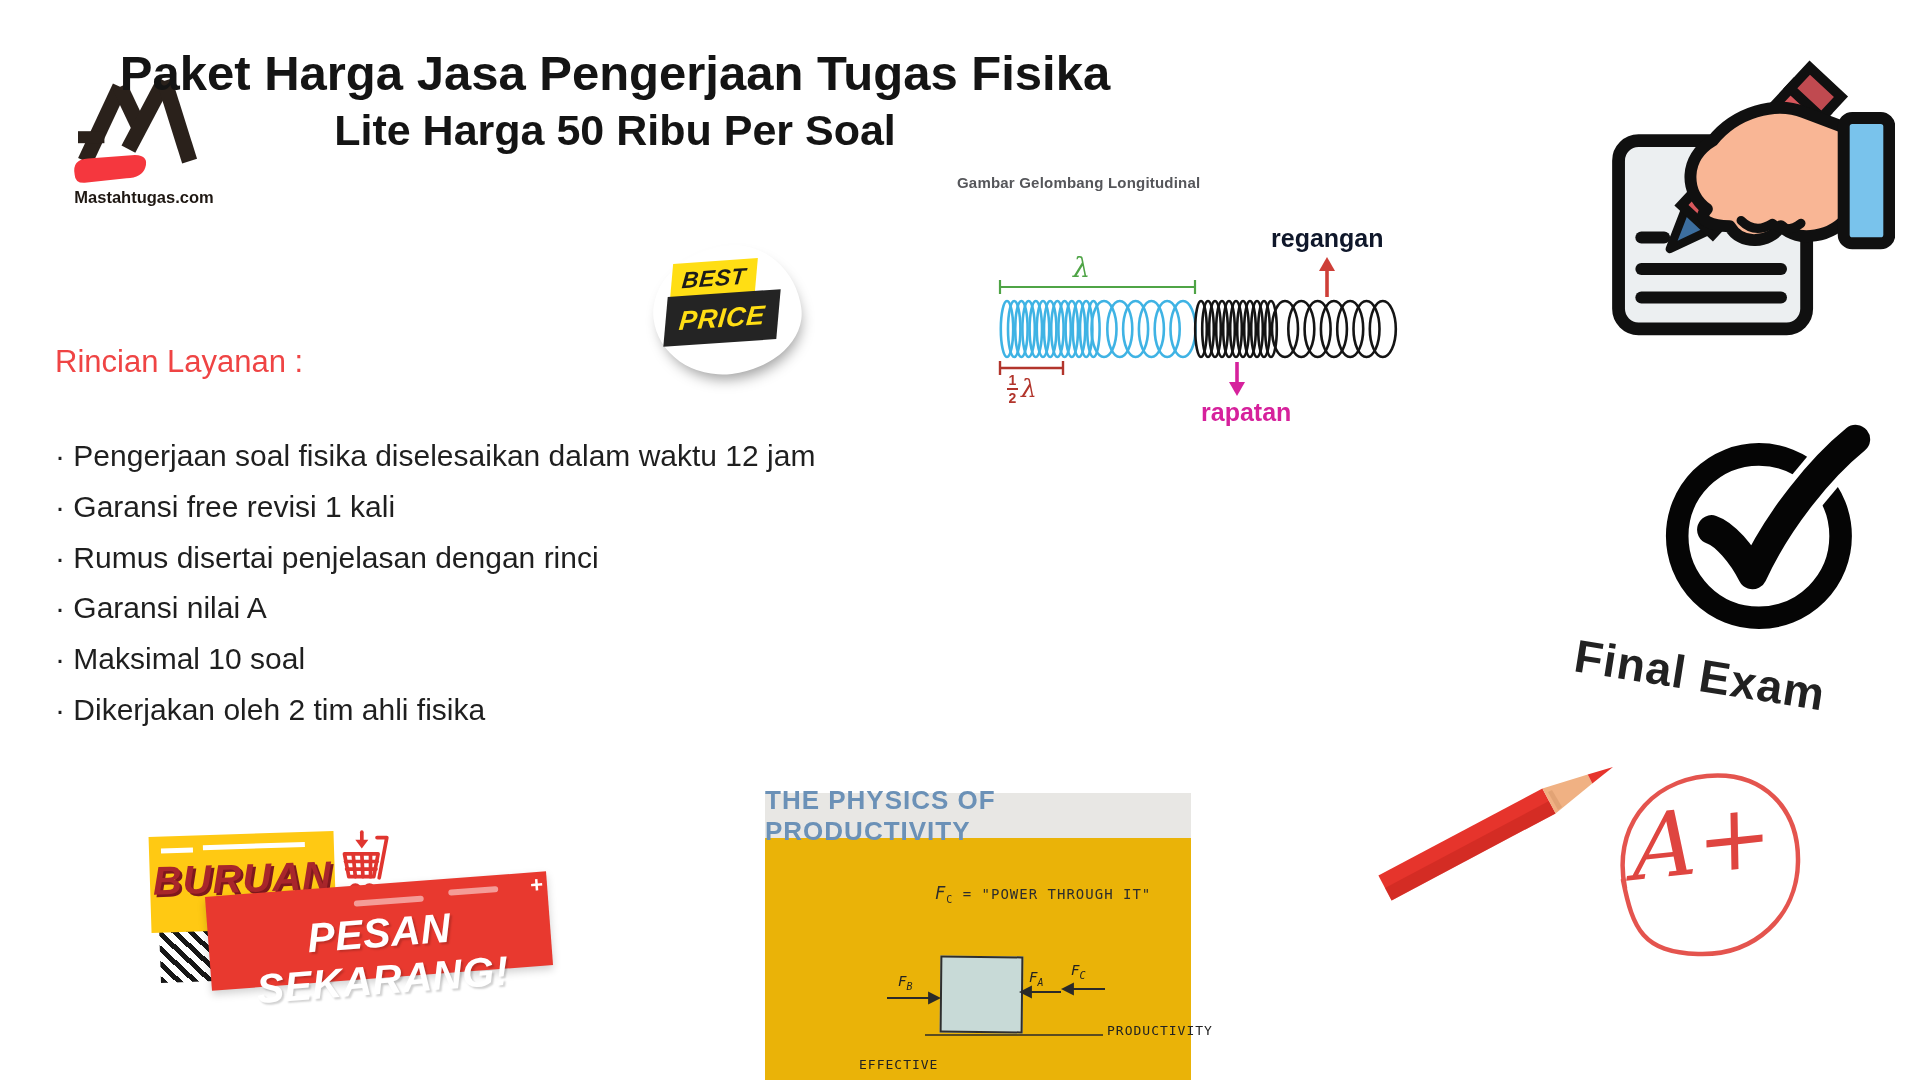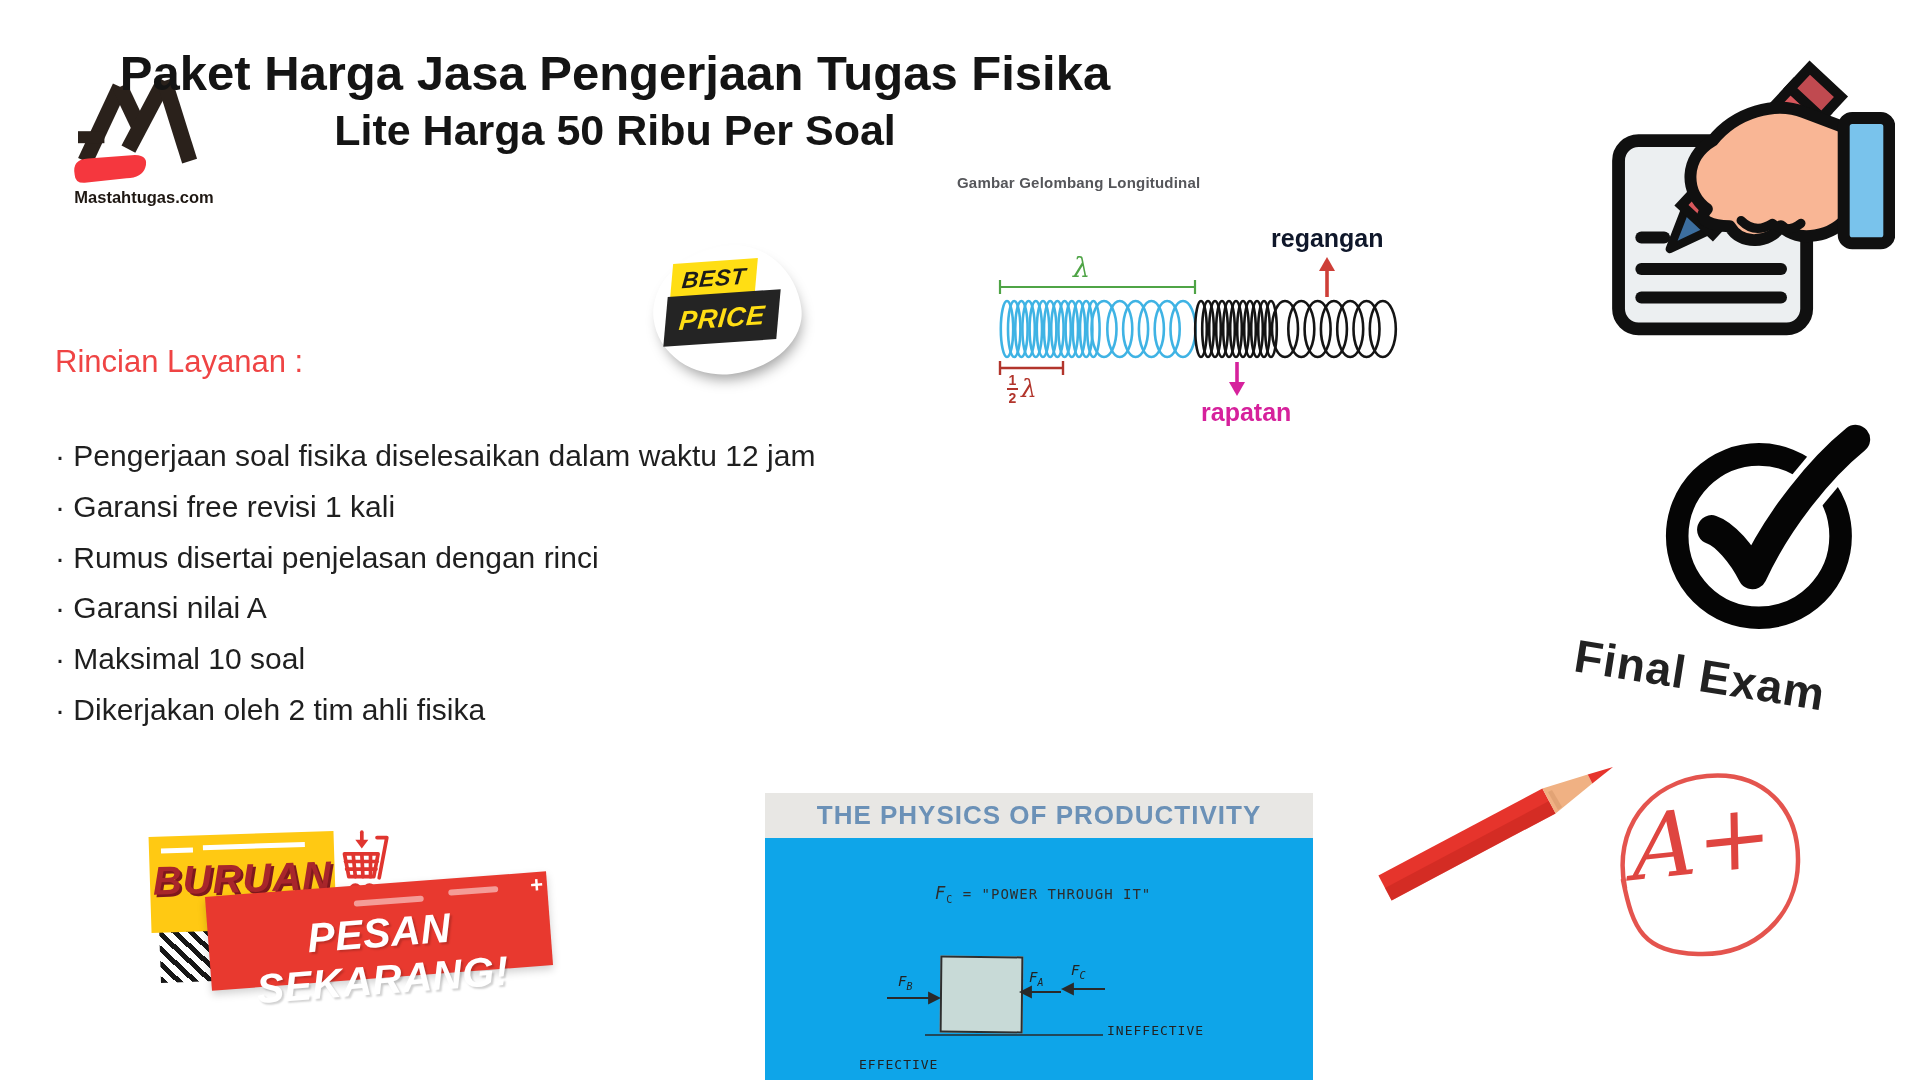--- a/index.html
+++ b/index.html
@@ -57,21 +57,21 @@
   #cta .rbox{position:absolute;left:68px;top:62px;width:342px;height:94px;background:#E8392F;
       transform:rotate(-4.3deg);z-index:3;box-shadow:0 4px 8px rgba(0,0,0,.18);}
   #cta .rbox .d1{position:absolute;left:148px;top:15px;width:70px;height:6px;background:rgba(255,255,255,.5);border-radius:3px;}
   #cta .rbox .d2{position:absolute;left:243px;top:11px;width:50px;height:6px;background:rgba(255,255,255,.5);border-radius:3px;}
   #cta .rbox .plus{position:absolute;right:4px;top:0px;color:#fff;font-size:22px;font-weight:700;}
   #cta .rbox .word{position:absolute;left:0;top:26px;width:100%;text-align:center;font-style:italic;
       font-weight:700;font-size:41px;color:#ffffff;letter-spacing:.5px;text-shadow:2px 2px 2px rgba(0,0,0,.18);}
   #cta .cart{position:absolute;left:190px;top:8px;width:68px;height:76px;z-index:2;}
 
   
-  #prod{left:765px;top:793px;width:548px;height:287px;background:#0ea5e9;}
+  #prod{left:765px;top:793px;width:426px;height:287px;background:#eab308;}
   #prod .head{position:absolute;left:0;top:0;width:100%;height:45px;background:#E8E7E4;
       display:flex;align-items:center;justify-content:center;font-size:26px;font-weight:700;
       color:#6B91B7;letter-spacing:1px;}
   #prod .formula{position:absolute;left:170px;top:90px;font-family:"DejaVu Sans Mono",monospace;
       font-size:14px;color:#2d2d2d;letter-spacing:1px;}
   #prod .formula .f{font-size:17px;font-style:italic;}
   #prod sub{font-size:10px;}
   #prod .box{position:absolute;left:175px;top:163px;width:79px;height:73px;background:#C8DAD7;
       border:2.5px solid #2e2e2e;transform:rotate(.6deg);}
   #prod .flabel{position:absolute;font-family:"DejaVu Sans Mono",monospace;font-size:14px;font-style:italic;color:#222;}
@@ -251,21 +251,21 @@
         <polygon points="256,199 266,194 266,204"></polygon>
         <line x1="340" y1="196" x2="304" y2="196"></line>
         <polygon points="298,196 308,191 308,201"></polygon>
         <line x1="160" y1="242" x2="338" y2="242" stroke-width="1.4"></line>
       </g>
     </svg>
     <div class="flabel fb"><span>F</span><sub>B</sub></div>
     <div class="flabel fa"><span>F</span><sub>A</sub></div>
     <div class="flabel fc"><span>F</span><sub>C</sub></div>
     <div class="eff">EFFECTIVE</div>
-    <div class="ineff">INEFFECTIVE</div>
+    <div class="ineff">PRODUCTIVITY</div>
   </div>
 
   <svg id="hand-icon" class="abs" viewBox="0 0 100 112">
     <rect x="3" y="38" width="66" height="66" rx="7" fill="#ECEFF1" stroke="#101010" stroke-width="4.5"></rect>
     <g stroke="#101010" stroke-width="4.2" stroke-linecap="round">
       <line x1="11" y1="72" x2="19" y2="72"></line>
       <line x1="11" y1="83" x2="60" y2="83"></line>
       <line x1="11" y1="93" x2="60" y2="93"></line>
     </g>
     <g transform="translate(21,76) rotate(-47)">

